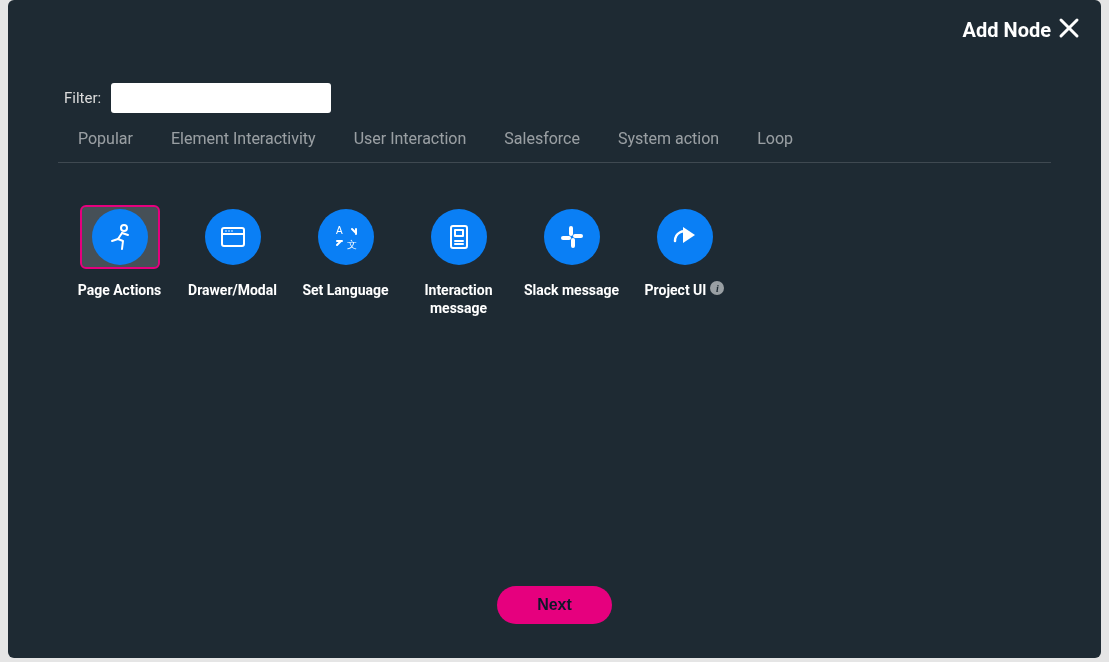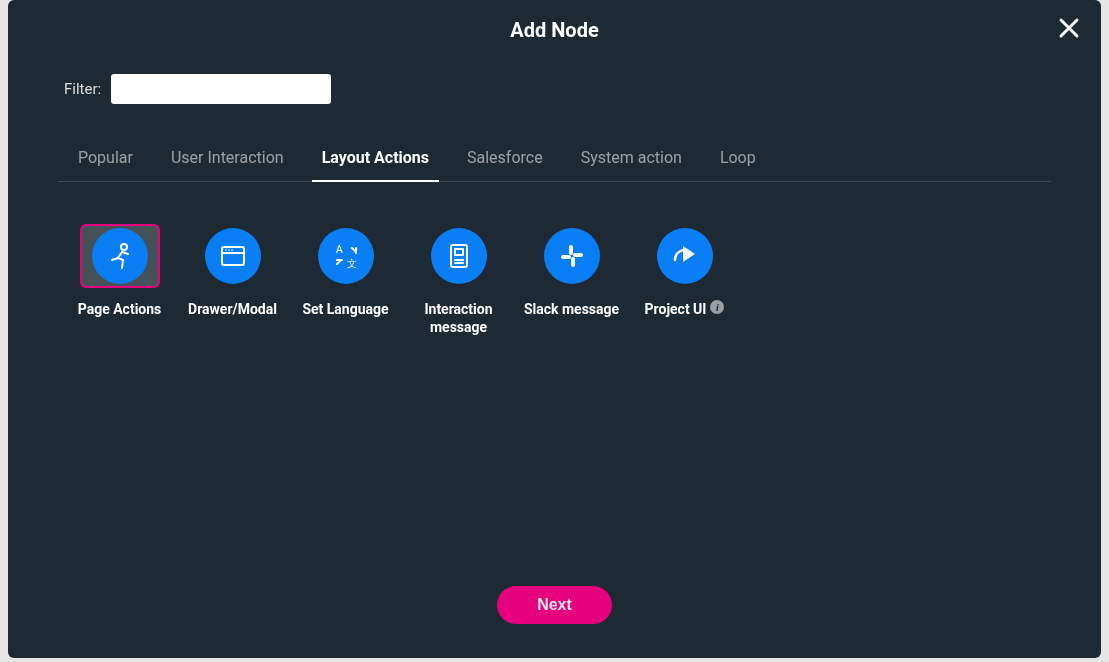--- a/index.html
+++ b/index.html
@@ -25,30 +25,30 @@
   .close-x {
     position: absolute;
     top: 16px;
     right: 20px;
     width: 24px;
     height: 24px;
     cursor: pointer;
   }
   .close-x svg { width: 100%; height: 100%; }
   .modal-title {
-    text-align: center;
+    text-align: right;
     font-size: 20px;
     font-weight: 700;
-    margin-bottom: 32px;
+    margin-bottom: 41px;
   }
   .filter-row {
     display: flex;
     align-items: center;
     gap: 10px;
-    margin-bottom: 44px;
+    margin-bottom: 16px;
     margin-left: 6px;
   }
   .filter-label {
     font-size: 15px;
     color: #dcdcdc;
   }
   .filter-input {
     width: 220px;
     height: 30px;
     border: none;
@@ -159,21 +159,21 @@
   .footer {
     position: absolute;
     left: 0;
     right: 0;
     bottom: 34px;
     display: flex;
     justify-content: center;
   }
   .next-btn {
     background: #e6007e;
-    color: #e5e5e5;
+    color: #0f172a;
     border: none;
     border-radius: 20px;
     font-size: 16px;
     font-weight: 600;
     padding: 10px 40px;
     cursor: pointer;
   }
 </style>
 </head>
 <body>
@@ -189,22 +189,22 @@
 
   <div class="modal-title">Add Node</div>
 
   <div class="filter-row">
     <span class="filter-label">Filter:</span>
     <input class="filter-input" type="text" value="" style="">
   </div>
 
   <div class="tabs" id="tabs">
       <div class="tab">Popular</div>
+      <div class="tab">Element Interactivity</div>
       <div class="tab">User Interaction</div>
-      <div class="tab active">Layout Actions</div>
       <div class="tab">Salesforce</div>
       <div class="tab">System action</div>
       <div class="tab">Loop</div>
     </div>
 
   <div class="grid" id="grid">
       <div class="card">
         <div class="icon-box selected">
           <div class="circ">
             <svg viewBox="0 0 32 32">

